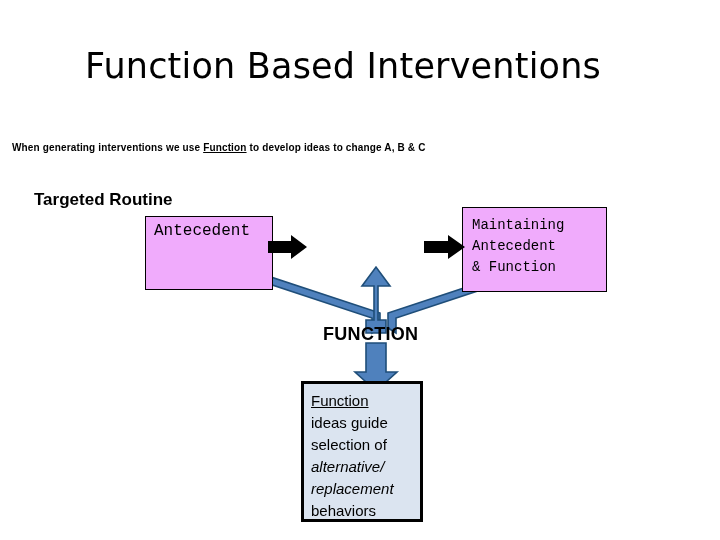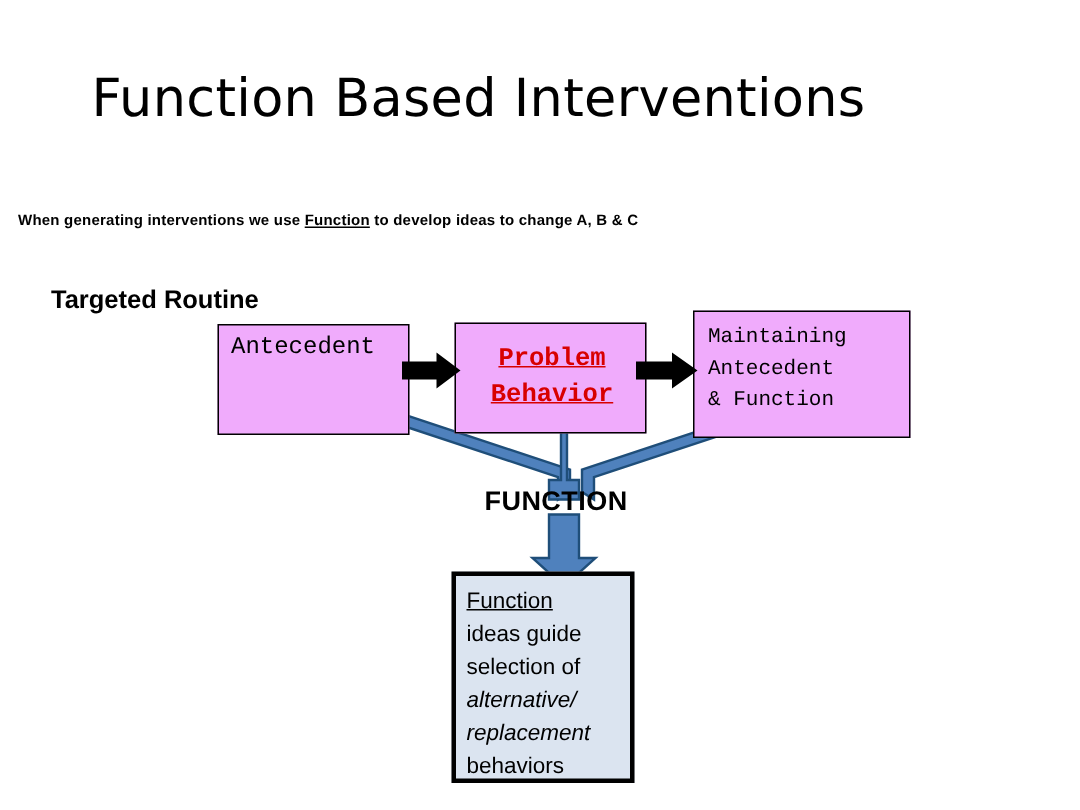--- a/index.html
+++ b/index.html
@@ -30,20 +30,21 @@
     left: 0;
     top: 46px;
     width: 638px;
     text-align: center;
     font-family: "DejaVu Sans", sans-serif;
     font-size: 35px;
     font-weight: 400;
     letter-spacing: 0.2px;
     color: #000000;
     white-space: nowrap;
+    padding-left: 24px;
   }
 
   
   #subtitle {
     position: absolute;
     left: 12px;
     top: 142px;
     width: 700px;
     font-size: 10px;
     font-weight: bold;
@@ -213,23 +214,20 @@
   </svg>
 
   <div class="abc-box" id="box-antecedent">
     <div class="box-text">Antecedent</div>
   </div>
 
   <svg class="black-arrow" id="black-arrow-1" viewBox="0 0 40 26" width="40" height="26">
     <polygon points="0,7 23,7 23,1 39,13 23,25 23,19 0,19" fill="#000000"></polygon>
   </svg>
 
-  <div class="abc-box" id="box-problem-behavior">
-    <div class="box-text"><span>Problem</span><br><span>Behavior</span></div>
-  </div>
 
   <svg class="black-arrow" id="black-arrow-2" viewBox="0 0 42 26" width="42" height="26">
     <polygon points="0,7 24,7 24,1 41,13 24,25 24,19 0,19" fill="#000000"></polygon>
   </svg>
 
   <div class="abc-box" id="box-maintaining">
     <div class="box-text"><span>Maintaining</span><br><span>Antecedent</span><br><span>&amp; Function</span></div>
   </div>
 
   <div id="function-label">FUNCTION</div>

